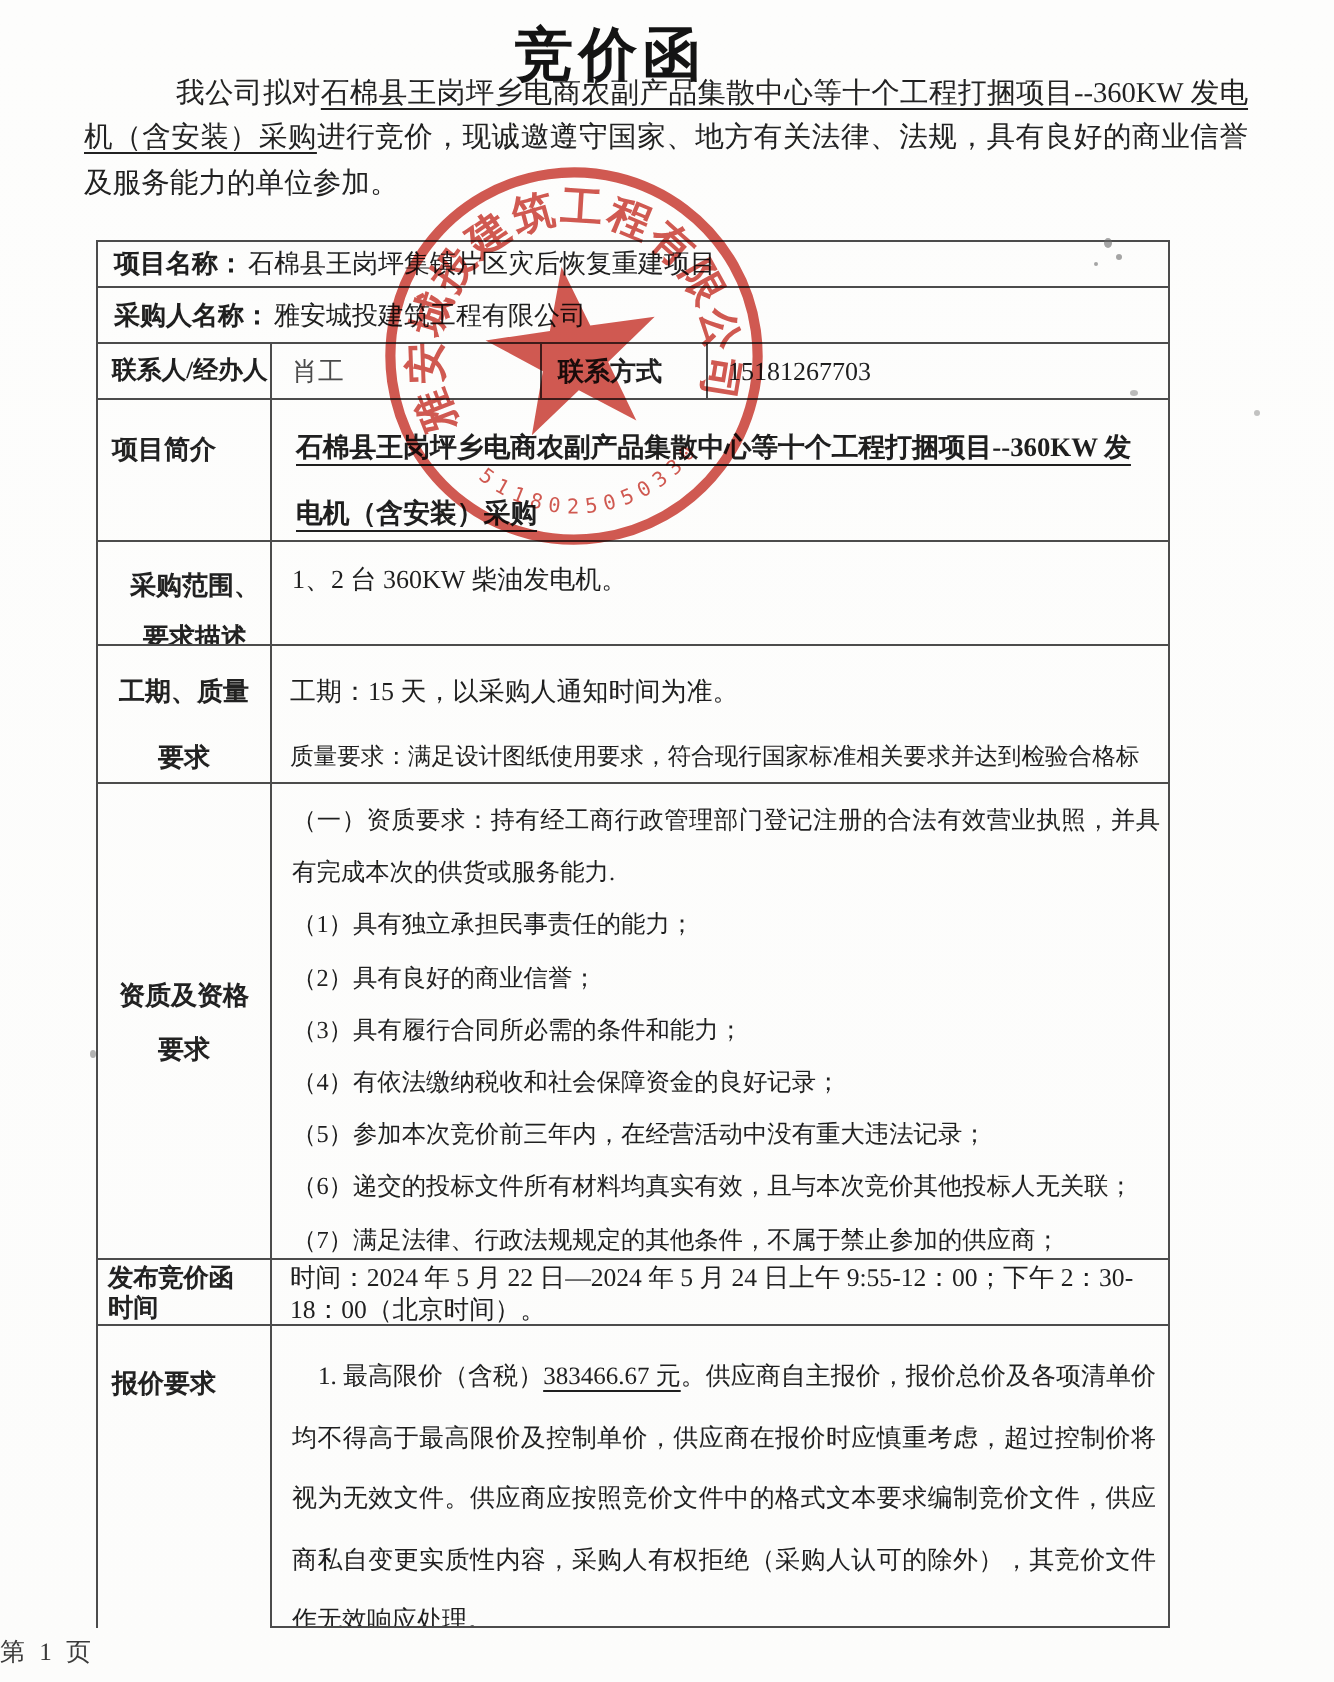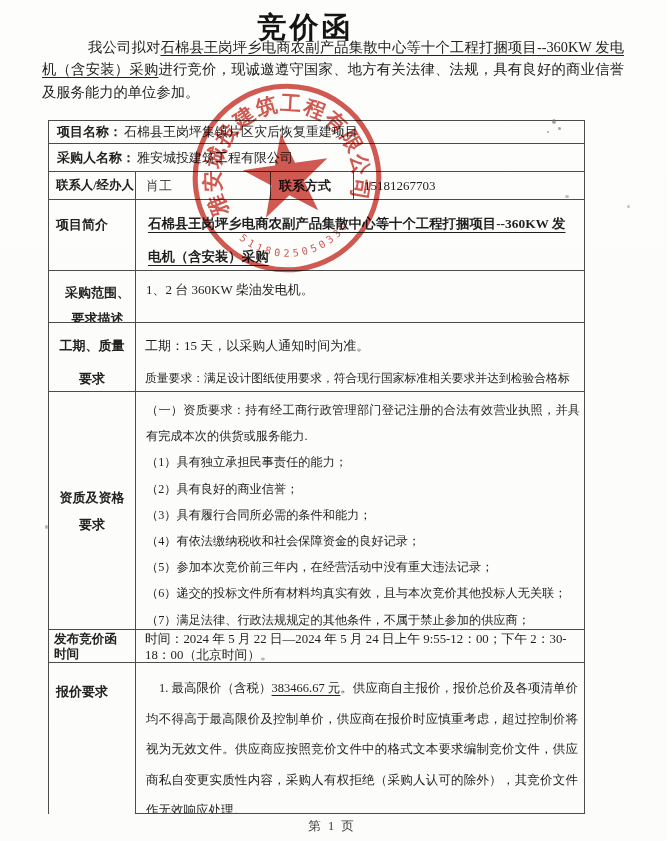--- a/index.html
+++ b/index.html
@@ -71,21 +71,21 @@
   .r9 .p1{line-height:30.5px;text-indent:13px;}
   .r9 .p1 .u{text-decoration:underline;text-underline-offset:3px;font-family:Liberation Serif, serif;}
   
   .stamp{
     position:absolute;left:185px;top:76px;width:204px;height:204px;
     transform:rotate(-8deg);
     opacity:0.82;mix-blend-mode:multiply;pointer-events:none;
   }
   
   .footer{
-    position:absolute;left:0;top:818px;width:664px;text-align:center;
+    position:absolute;left:0;top:818px;width:664px;
     font-size:12.5px;color:#3a3a3a;letter-spacing:2px;font-family:Liberation Serif, serif;
   }
   
   .speck{position:absolute;border-radius:50%;background:#6a6a6a;opacity:.6;}
   .sp1{left:552px;top:119px;width:4px;height:5px;}
   .sp2{left:558px;top:127px;width:3px;height:3px;}
   .sp3{left:547px;top:131px;width:2px;height:2px;}
   .sp4{left:565px;top:195px;width:4px;height:3px;opacity:.45;}
   .sp5{left:627px;top:205px;width:3px;height:3px;opacity:.4;}
   .sp6{left:45px;top:525px;width:3px;height:4px;opacity:.5;}

